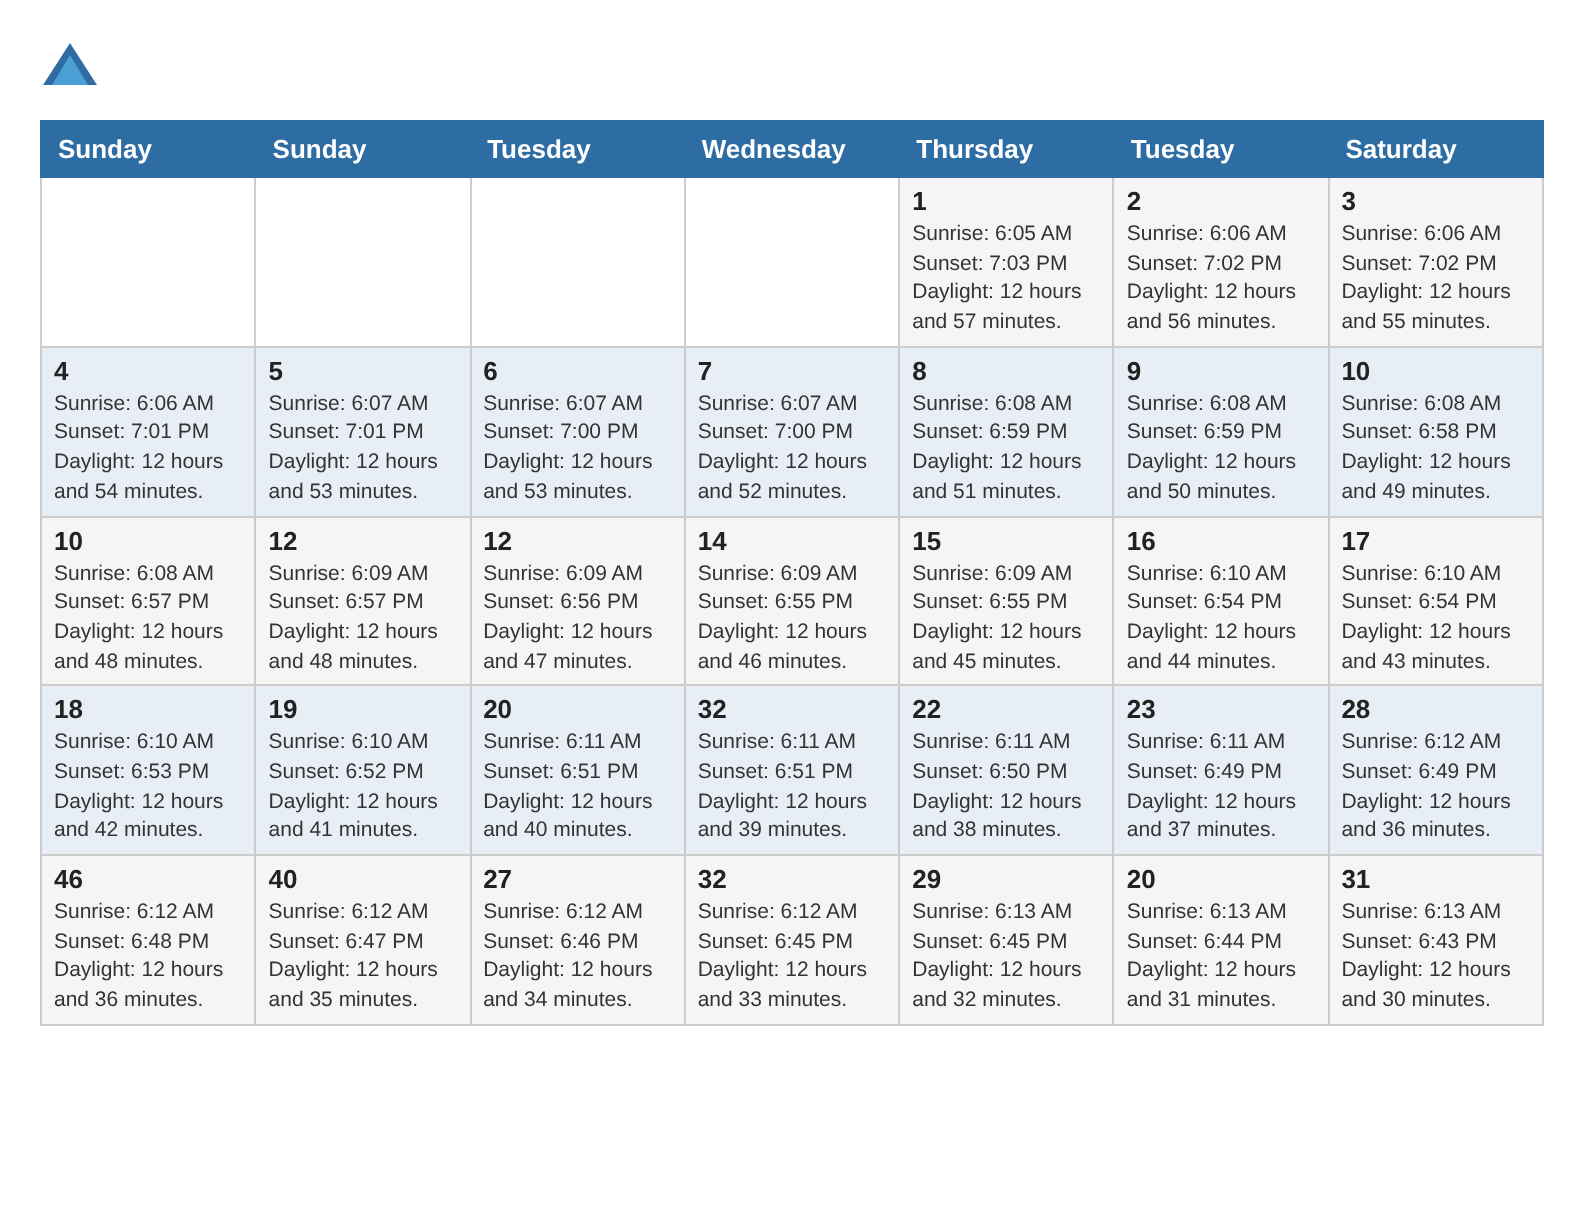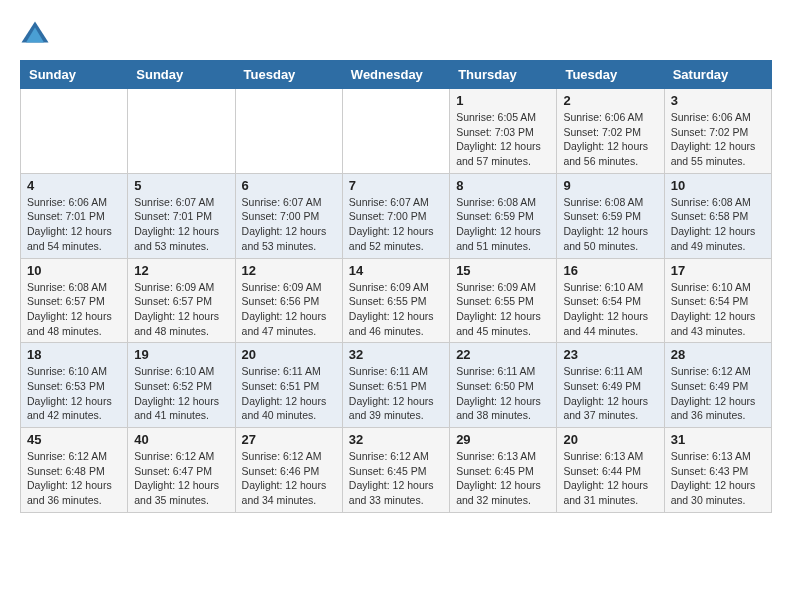--- a/index.html
+++ b/index.html
@@ -300,21 +300,21 @@
           <td>
             <span class="day-number">28</span>
             <div class="cell-info" style="white-space: pre-line;">Sunrise: 6:12 AM
 Sunset: 6:49 PM
 Daylight: 12 hours
 and 36 minutes.</div>
           </td>
         </tr>
         <tr>
           <td>
-            <span class="day-number">45</span>
+            <span class="day-number">46</span>
             <div class="cell-info" style="white-space: pre-line;">Sunrise: 6:12 AM
 Sunset: 6:48 PM
 Daylight: 12 hours
 and 36 minutes.</div>
           </td>
           <td>
             <span class="day-number">40</span>
             <div class="cell-info" style="white-space: pre-line;">Sunrise: 6:12 AM
 Sunset: 6:47 PM
 Daylight: 12 hours

